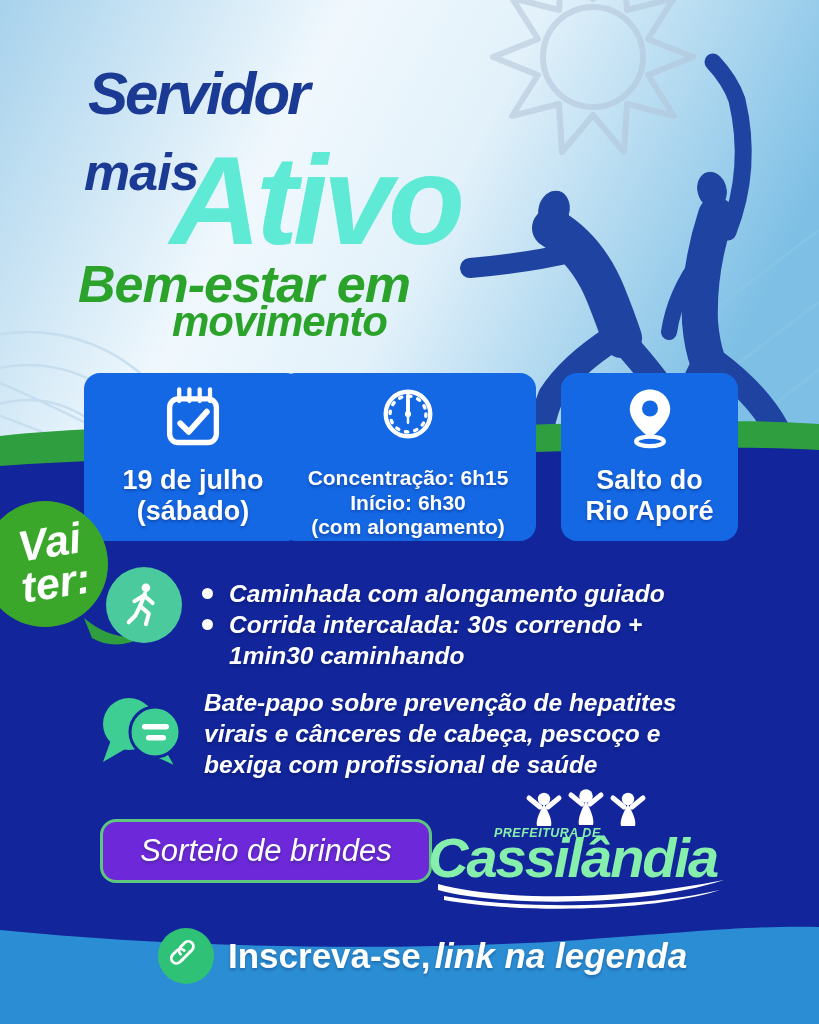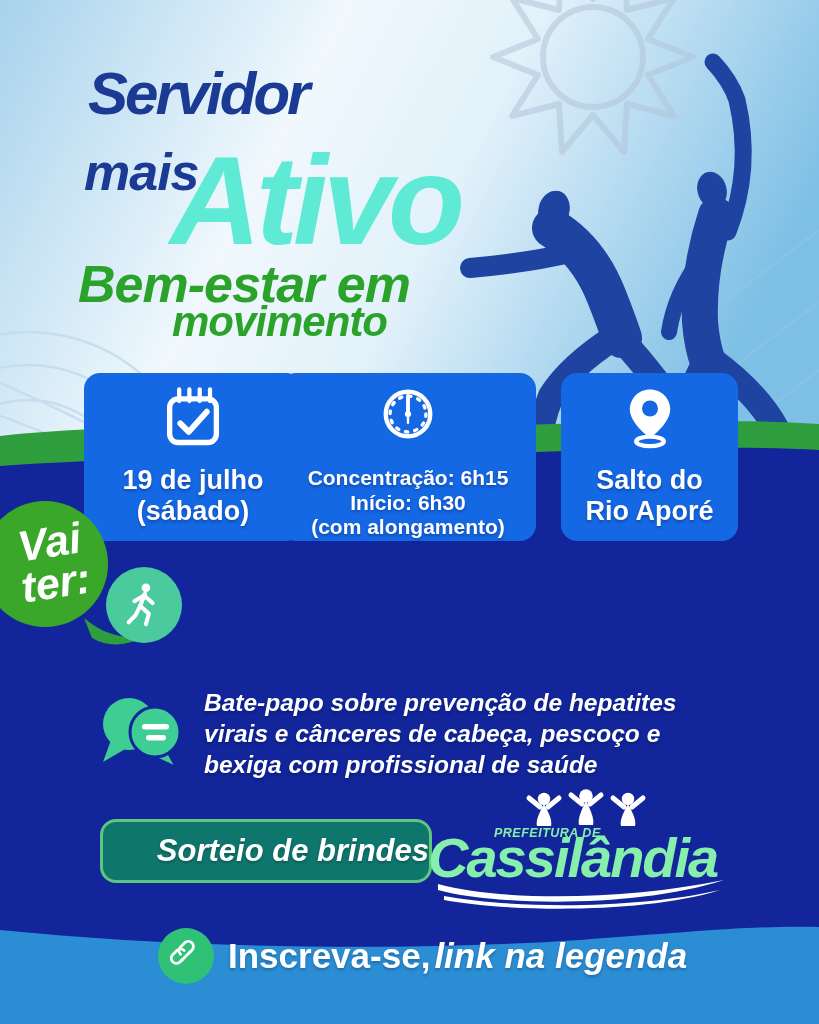--- a/index.html
+++ b/index.html
@@ -47,24 +47,24 @@
     font-size:24.5px;line-height:31px;text-shadow:0 2px 3px rgba(0,20,80,.4);}
   .act-row{display:flex;align-items:flex-start;}
   .dot{width:11px;height:11px;border-radius:50%;background:#fff;margin:10px 16px 0 0;flex:none;}
 
   
   .chat-icon{left:93px;top:684px;}
   .talk{left:204px;top:687px;color:#fff;font-weight:bold;font-style:italic;
     font-size:24.5px;line-height:31px;text-shadow:0 2px 3px rgba(0,20,80,.4);}
 
   
-  .raffle{left:100px;top:819px;width:332px;height:64px;background:#0f766e;
+  .raffle{left:100px;top:819px;width:332px;height:64px;background:#6d28d9;
     border:3px solid #5ec77f;border-radius:16px;box-sizing:border-box;
-    display:flex;align-items:center;justify-content:flex-end;color:#fff;
-    font-size:31px;font-weight:bold;font-style:italic;text-shadow:0 2px 3px rgba(0,40,20,.3);}
+    display:flex;align-items:center;justify-content:center;color:#fff;
+    font-size:31px;font-weight:normal;font-style:italic;text-shadow:0 2px 3px rgba(0,40,20,.3);}
 
   
   .logo{left:428px;top:786px;width:312px;height:112px;color:#86efac;}
   .logo-people{position:absolute;left:88px;top:0;}
   .logo-small{position:absolute;left:66px;top:40px;font-size:12.5px;font-weight:bold;
     font-style:italic;letter-spacing:.5px;}
   .logo-city{position:absolute;left:0;top:44px;font-size:56px;font-weight:bold;
     font-style:italic;letter-spacing:-2px;line-height:1;}
   .logo-wave{position:absolute;left:8px;top:94px;}
 
@@ -207,20 +207,35 @@
     <svg width="46" height="50" viewBox="0 0 48 50" fill="none" stroke="#fff" stroke-width="4.2" stroke-linecap="round" stroke-linejoin="round">
       <circle cx="26" cy="7" r="4.5" fill="#fff" stroke="none"></circle>
       <path d="M25,13 L20,26"></path>
       <path d="M24,15 L33,23"></path>
       <path d="M24,15 L14,21"></path>
       <path d="M20,26 L29,34 L26,45"></path>
       <path d="M20,26 L15,36 L8,43"></path>
     </svg>
   </div>
 
+  <div class="abs activities">
+    <div class="act-row">
+      <span class="dot"></span>
+      <div>
+        <div>Caminhada com alongamento guiado</div>
+      </div>
+    </div>
+    <div class="act-row">
+      <span class="dot"></span>
+      <div>
+        <div>Corrida intercalada: 30s correndo +</div>
+        <div>1min30 caminhando</div>
+      </div>
+    </div>
+  </div>
 
   <div class="abs chat-icon">
     <svg width="100" height="96" viewBox="0 0 100 96">
       <g fill="#3ecd92">
         <path d="M18,56 L10,78 L34,64 Z"></path>
         <circle cx="36" cy="40" r="26"></circle>
         <path d="M74,66 L84,84 L58,72 Z" stroke="#12259a" stroke-width="3"></path>
         <circle cx="62" cy="48" r="25" stroke="#12259a" stroke-width="3"></circle>
       </g>
       <rect x="49" y="40" width="27" height="5.5" rx="2.7" fill="#fff"></rect>

